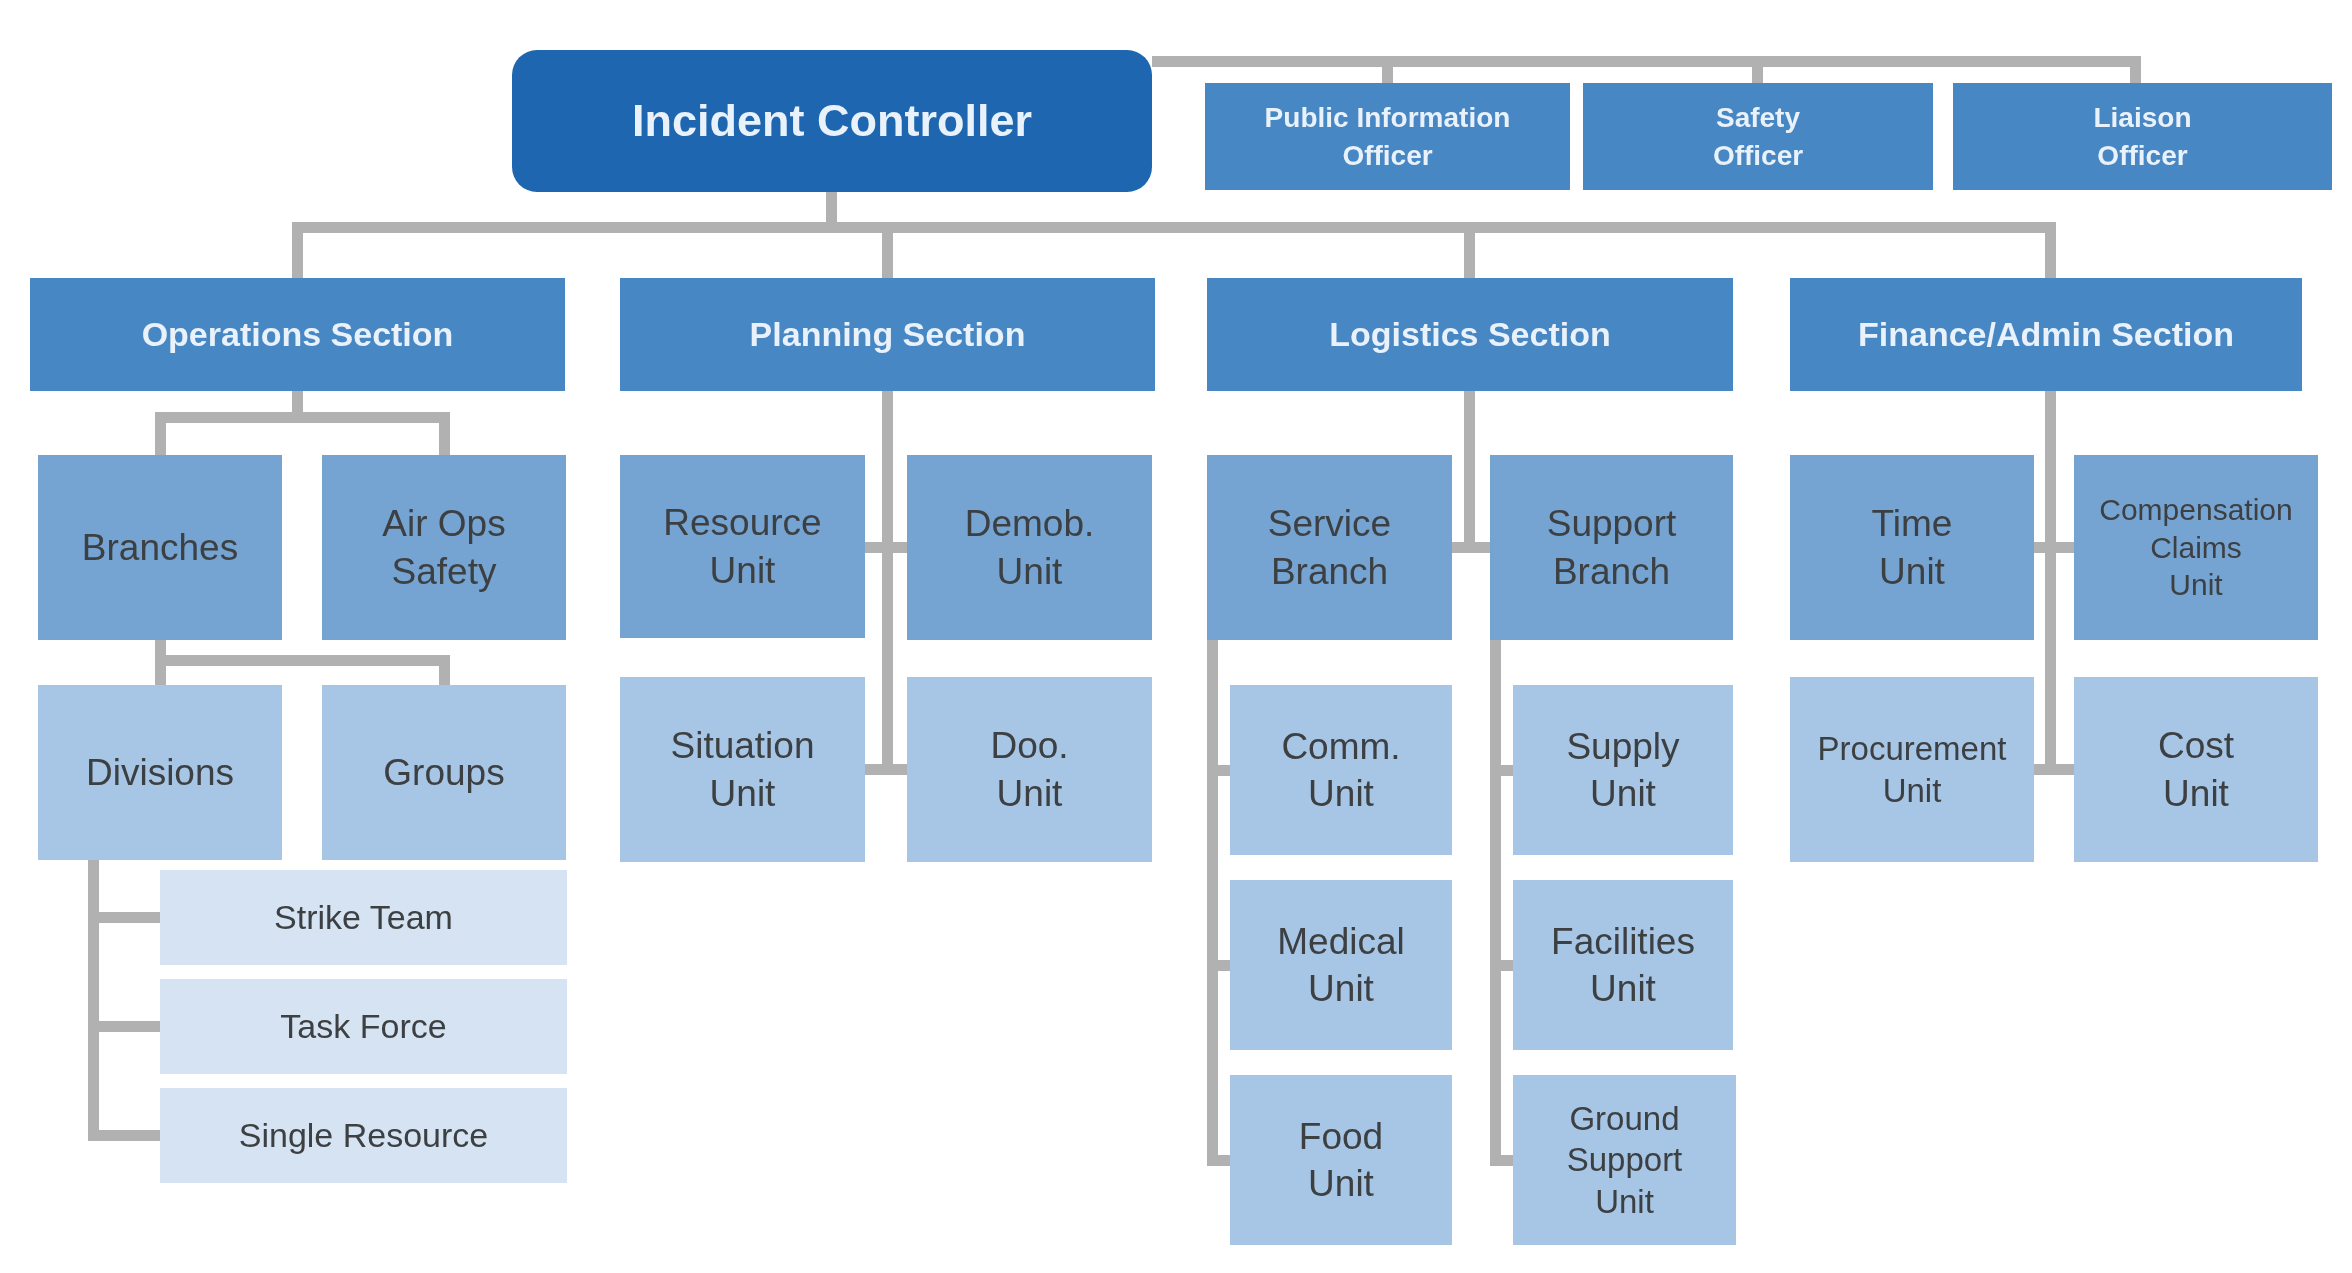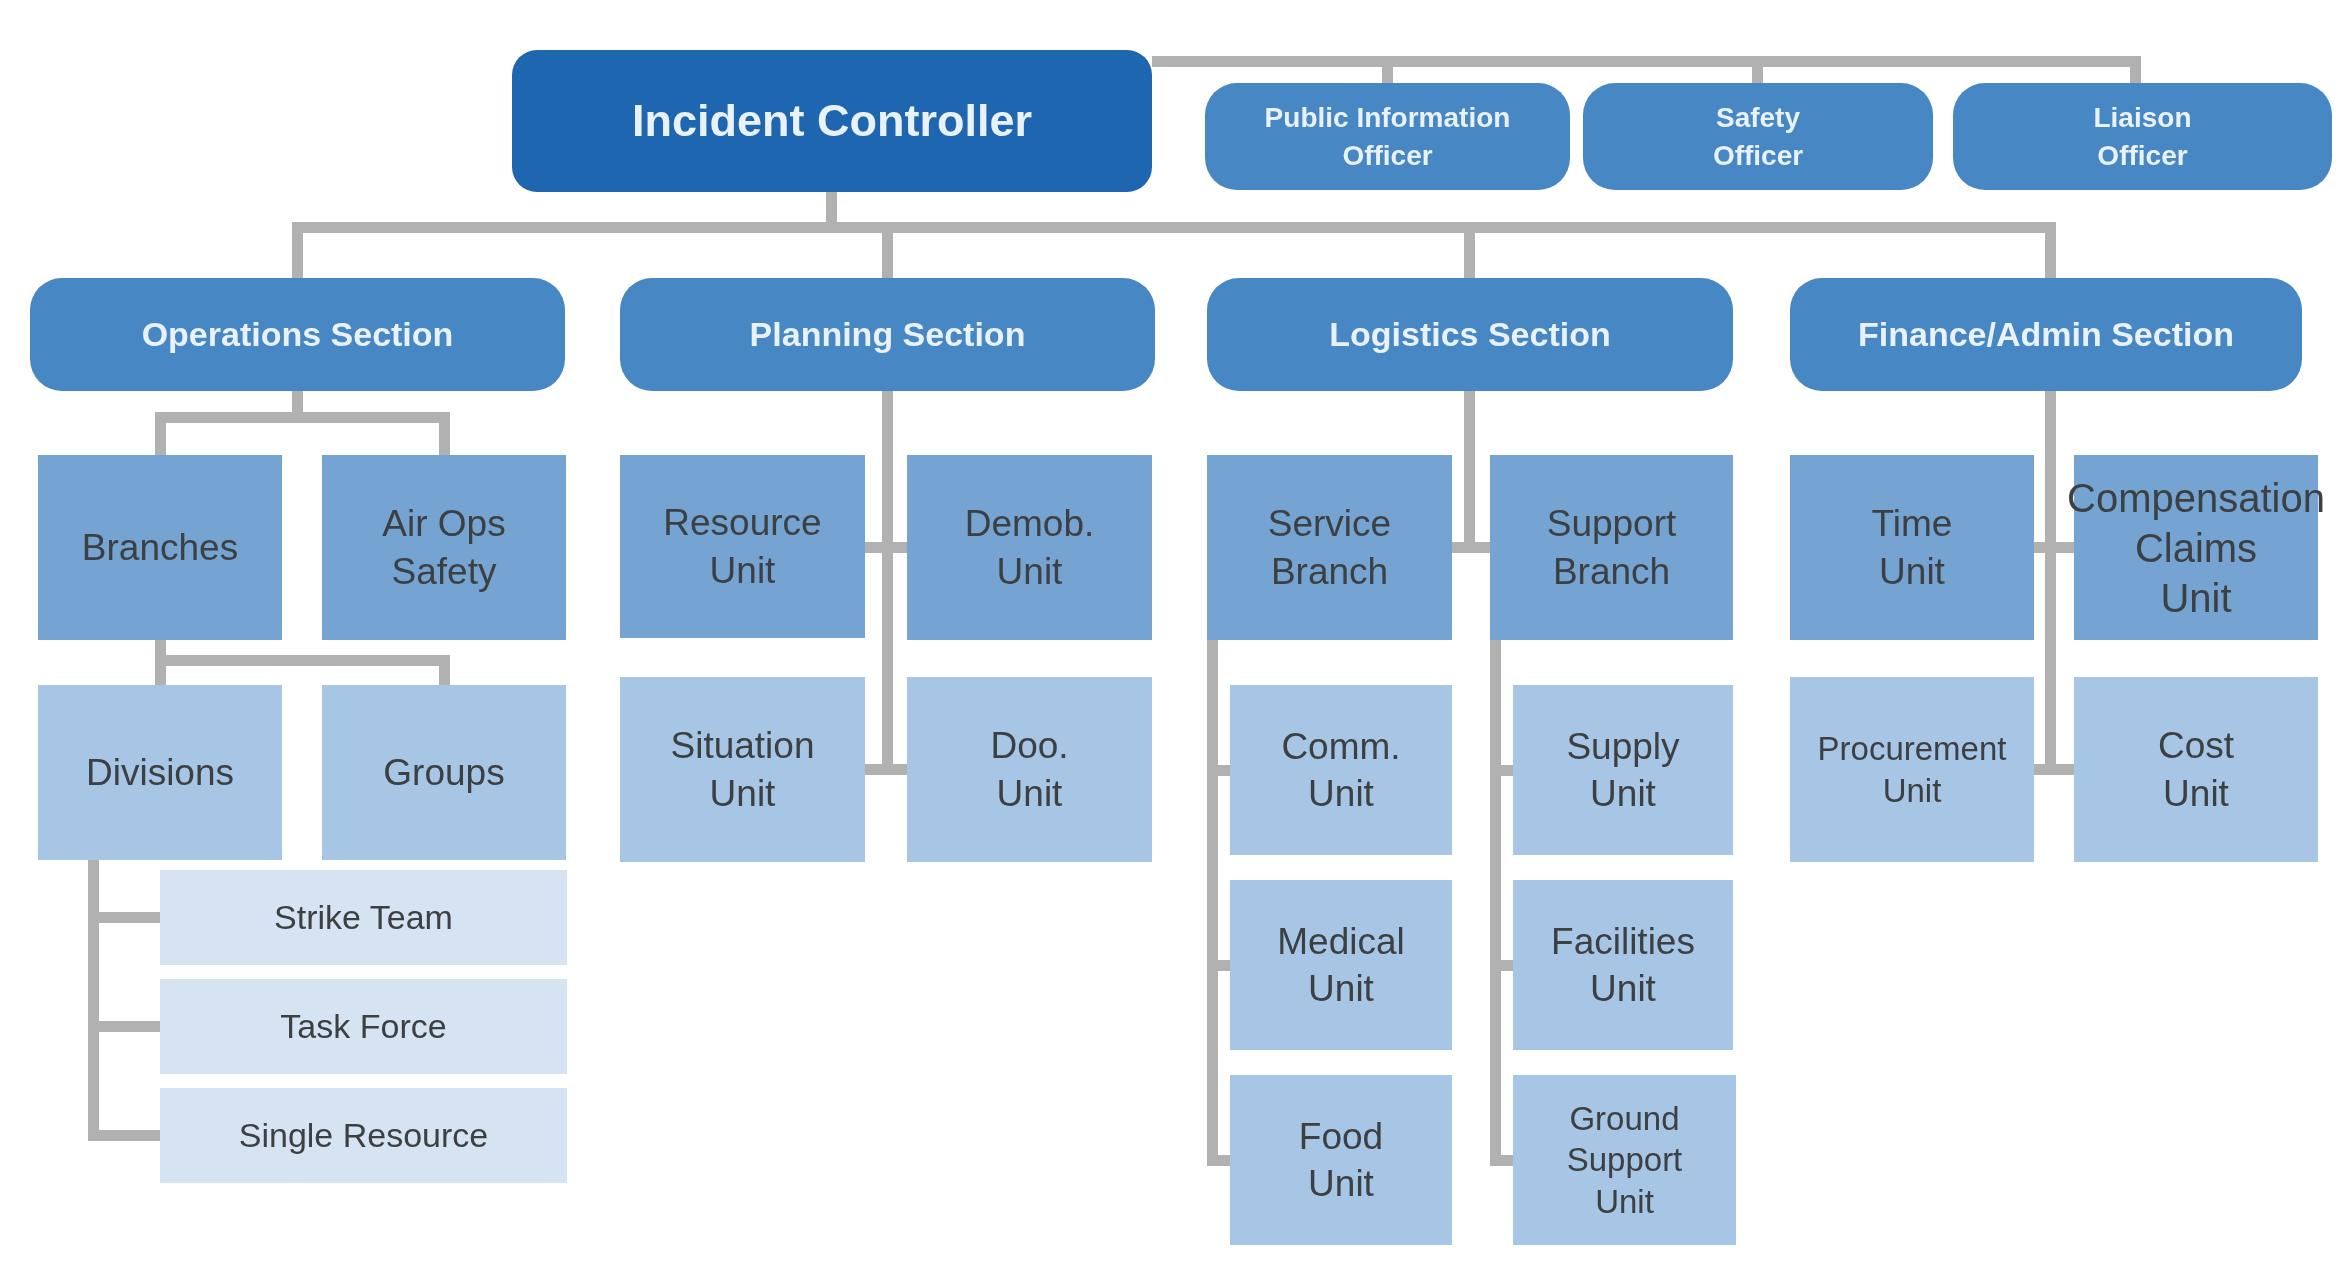--- a/index.html
+++ b/index.html
@@ -9,26 +9,26 @@
     background:var(--c-background,#ffffff);
     font-family:"Liberation Sans","DejaVu Sans",sans-serif;
     overflow:hidden;
   }
   .box{
     position:absolute;
     display:flex;align-items:center;justify-content:center;
     text-align:center;white-space:pre-line;box-sizing:border-box;
   }
   .l1{background:var(--c-level1,#1e67b0);color:var(--c-text_light,#e9f1fa);font-weight:bold;font-size:45px;border-radius:25px;}
-  .l2{background:var(--c-level2,#4787c4);color:var(--c-text_light,#e9f1fa);font-weight:bold;font-size:34px;border-radius:32px;}
+  .l2{background:var(--c-level2,#4787c4);color:var(--c-text_light,#e9f1fa);font-weight:bold;font-size:34px;}
   .officer{font-size:28px;line-height:1.35;}
   .l3{background:var(--c-level3,#75a3d2);color:var(--c-text_dark,#3d4042);font-size:37px;line-height:1.28;}
   .l4{background:var(--c-level4,#a7c5e4);color:var(--c-text_dark,#3d4042);font-size:37px;line-height:1.28;}
   .l5{background:var(--c-level5,#d5e3f2);color:var(--c-text_dark,#3d4042);font-size:34px;}
-  .fs30{font-size:40px;line-height:1.25;}
+  .fs30{font-size:30px;line-height:1.25;}
   .fs33{font-size:33px;line-height:1.25;}
   .line{position:absolute;background:var(--c-connector,#b1b1b1);}
 </style>
 </head>
 <body>
 
 <div class="stage">
 
   <div class="line" style="left:1152px;top:56px;width:989px;height:11px"></div>
   <div class="line" style="left:1382px;top:56px;width:11px;height:27px"></div>

